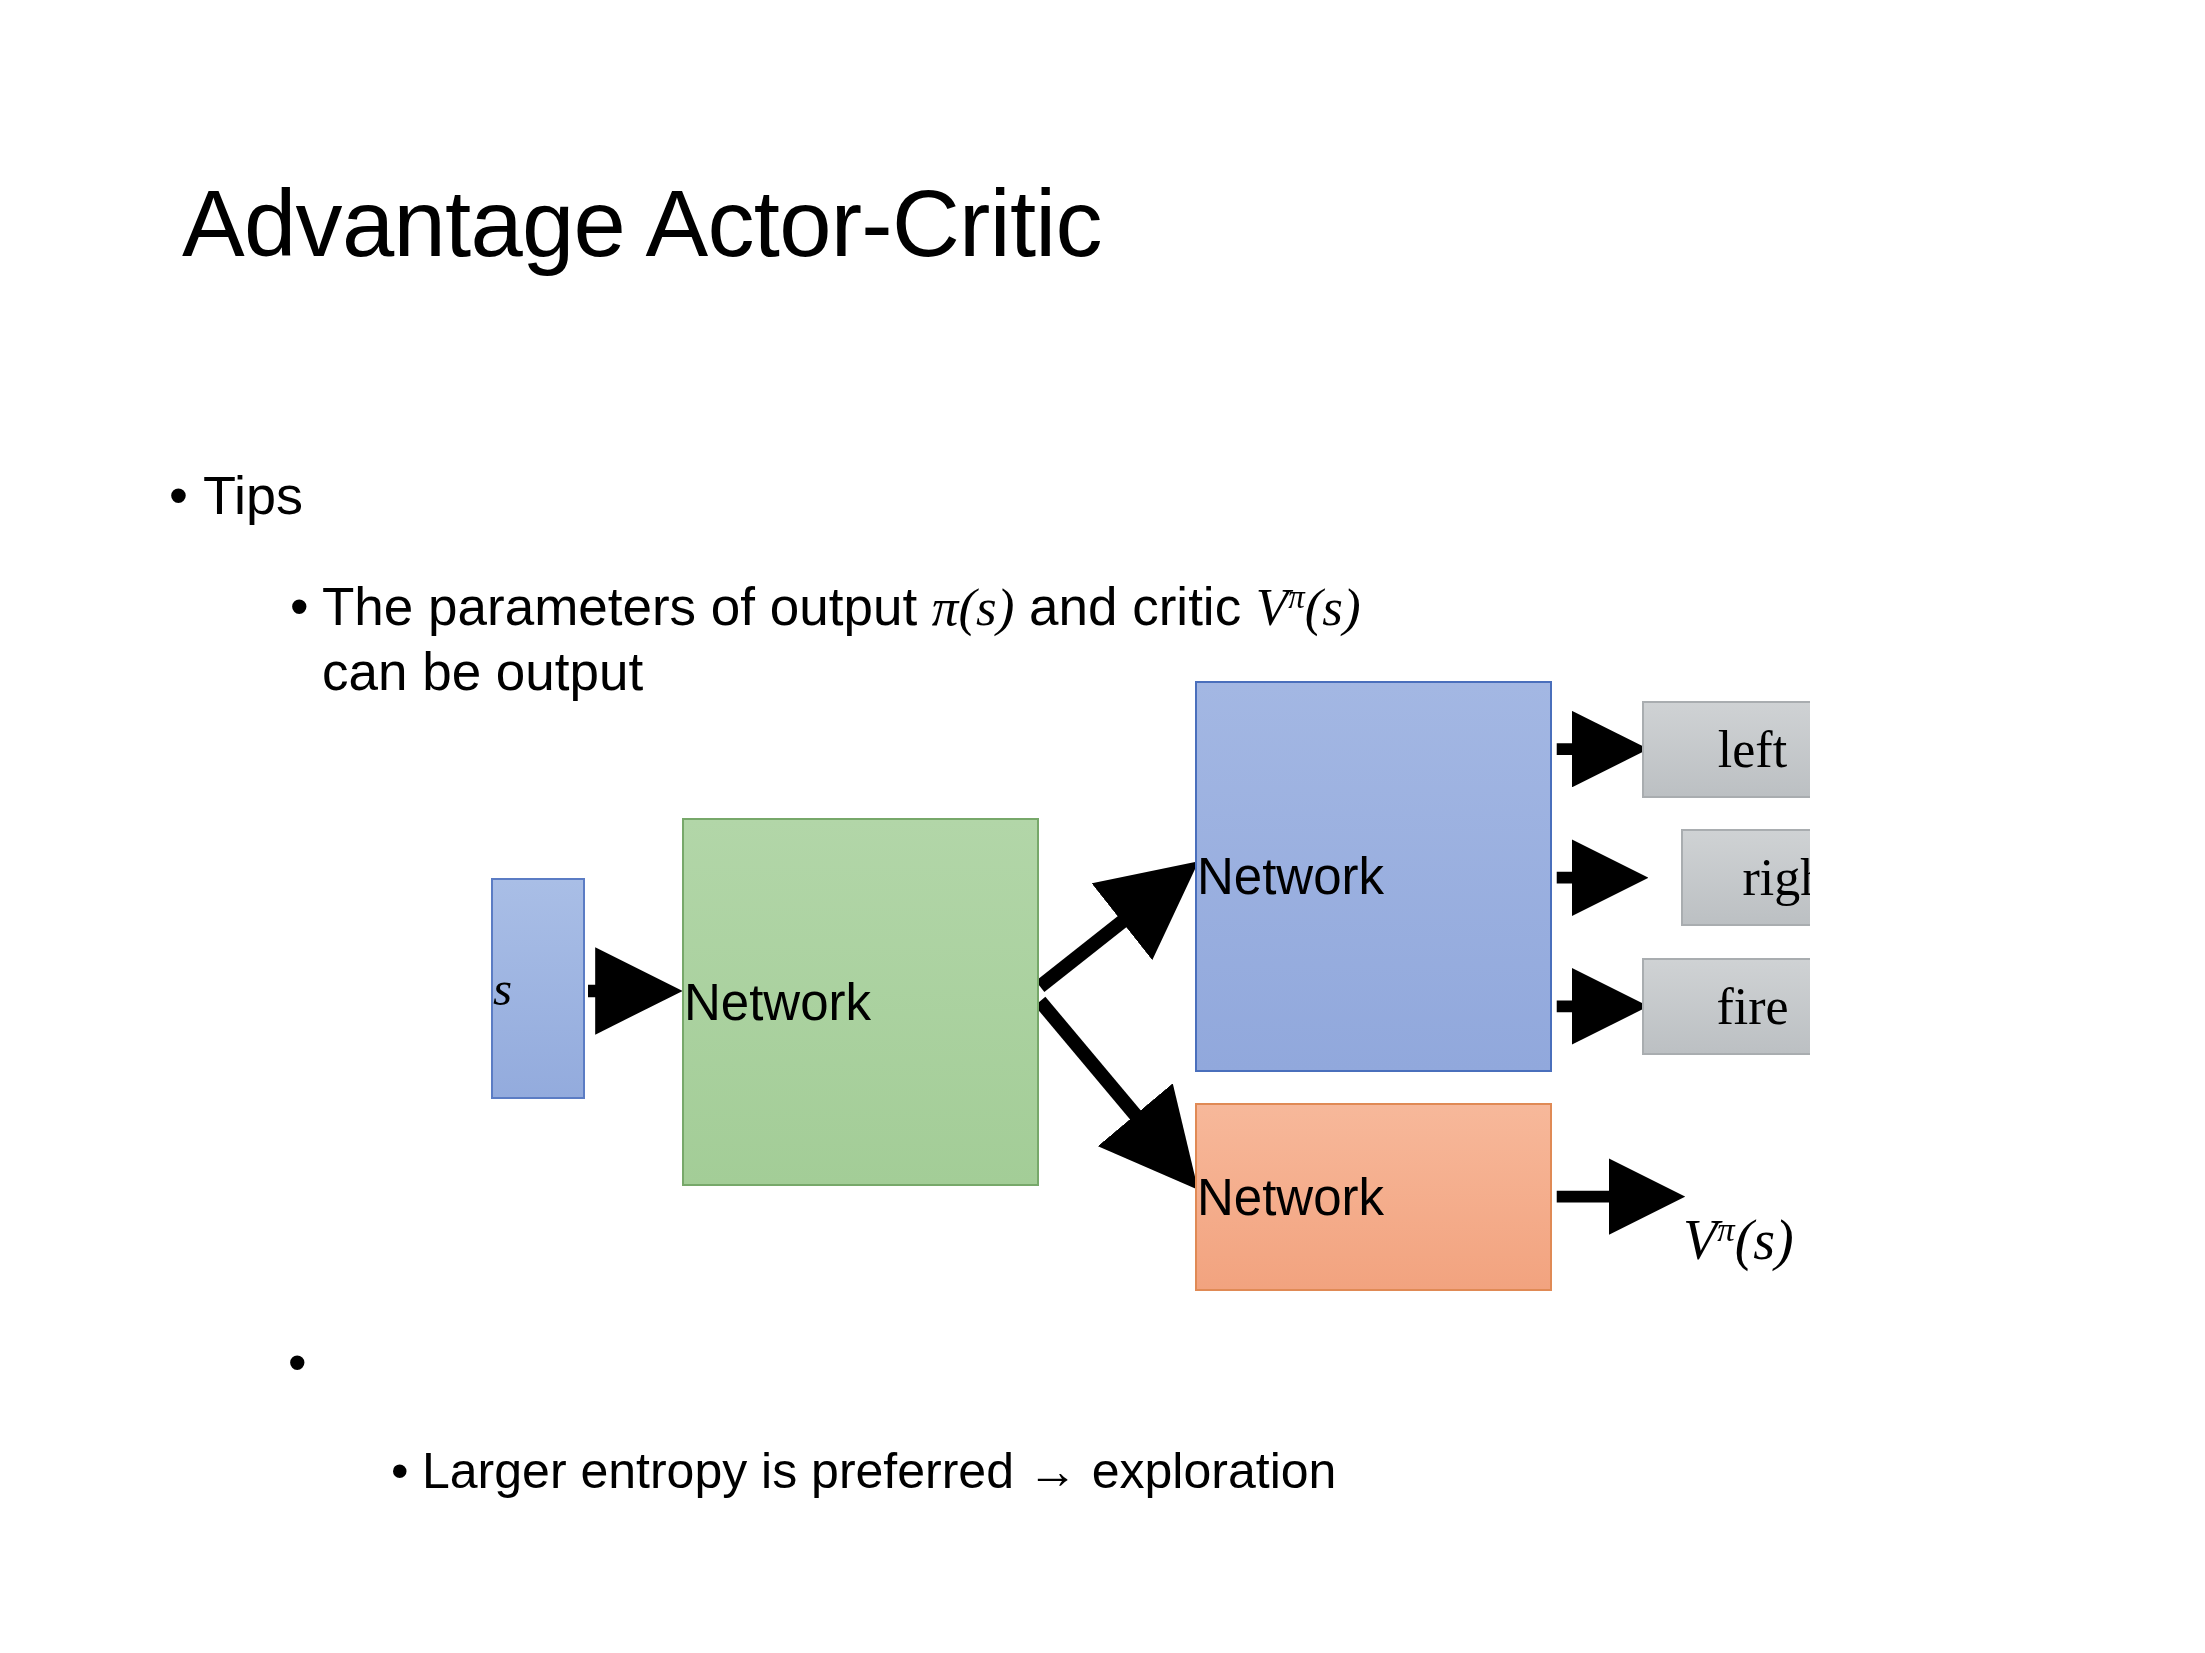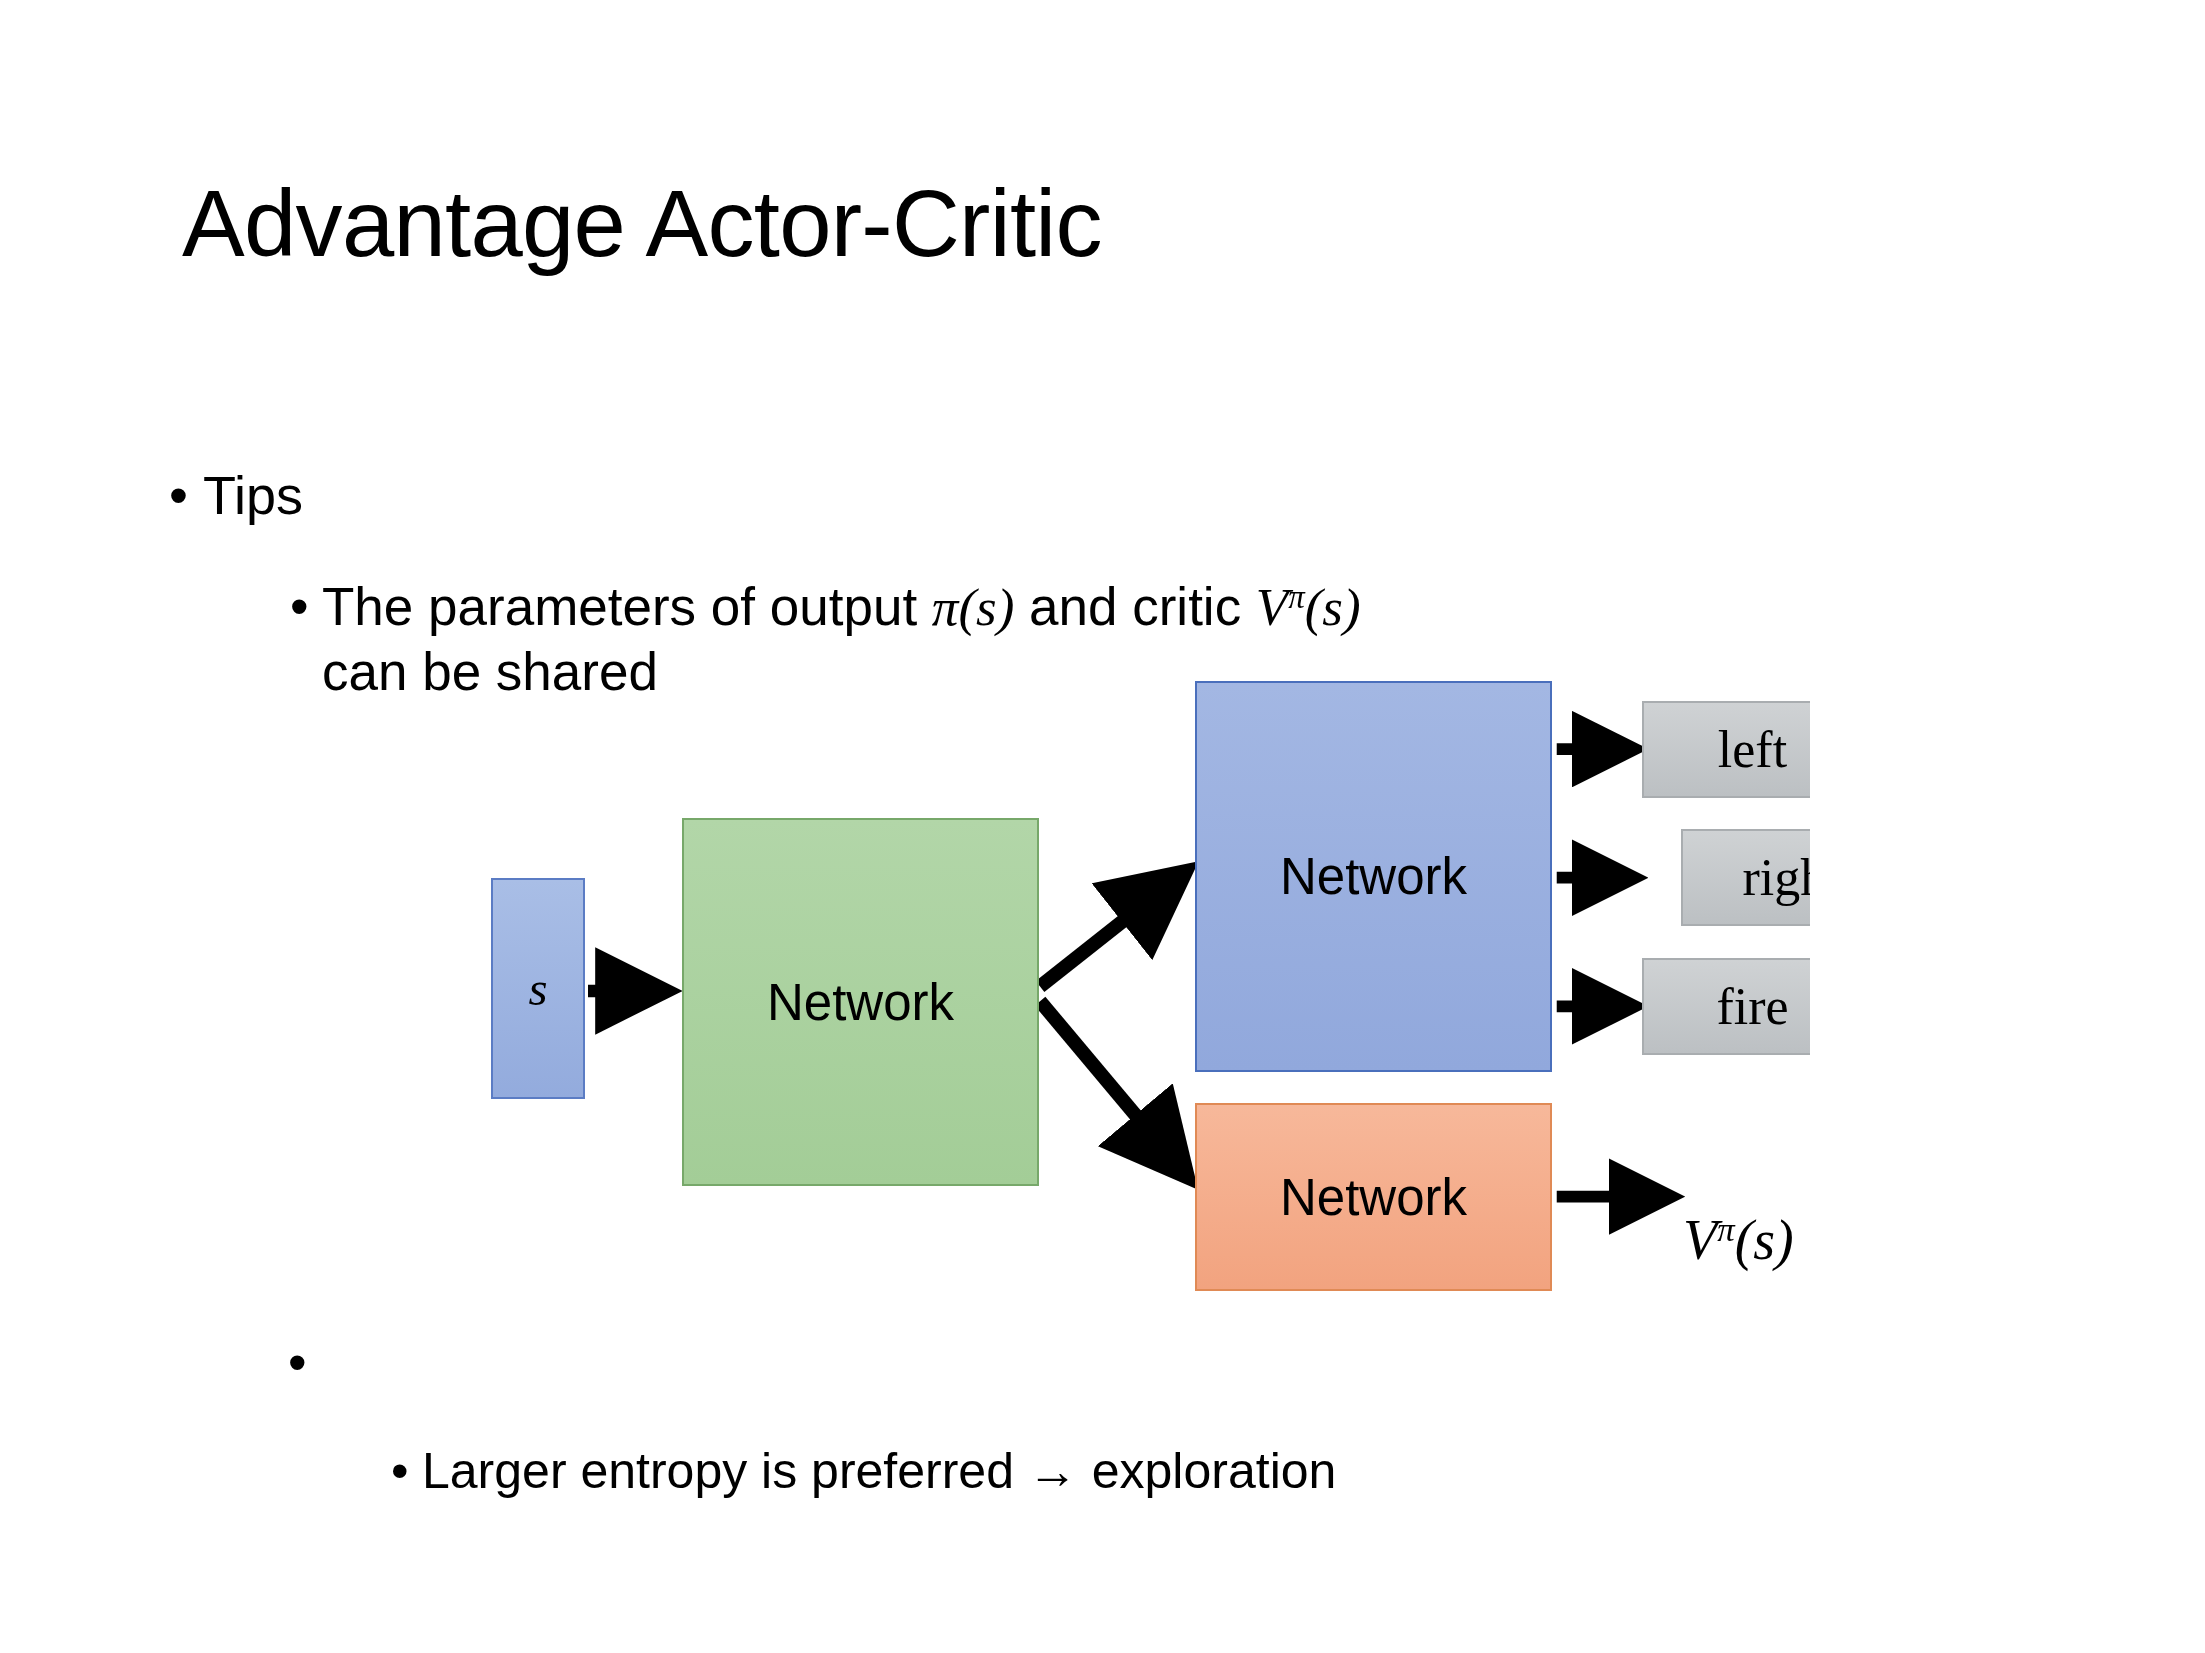--- a/index.html
+++ b/index.html
@@ -89,21 +89,21 @@
     top: 0;
     width: 2205px;
     height: 1654px;
     pointer-events: none;
   }
   .box {
     position: absolute;
     box-sizing: border-box;
     display: flex;
     align-items: center;
-    justify-content: center;
+    justify-content: flex-start;
     color: #000000;
   }
 
   #box-s {
     left: 491px; top: 878px; width: 94px; height: 221px;
     background: linear-gradient(180deg, #a9bee6 0%, #93abdd 100%);
     border: 2.2px solid #5b7cc4;
     font-family: "Liberation Serif", serif;
     font-style: italic;
     font-size: 49px;
@@ -166,21 +166,21 @@
 
   <div class="slide-title">Advantage Actor-Critic</div>
 
   <div class="bullet lvl1" id="b-tips">
     <span class="dot">•</span>
     <span class="txt">Tips</span>
   </div>
 
   <div class="bullet lvl2" id="b-params">
     <span class="dot">•</span>
-    <span class="txt"><span>The parameters of output </span><span class="math">π(s)</span><span>  and critic </span><span class="math"><span>V</span><span class="sup">π</span><span>(s)</span></span><br><span>can be shared</span></span>
+    <span class="txt"><span>The parameters of output </span><span class="math">π(s)</span><span>  and critic </span><span class="math"><span>V</span><span class="sup">π</span><span>(s)</span></span><br><span>can be output</span></span>
   </div>
 
   <svg id="diagram" viewBox="0 0 3000 2250">
     <defs>
       <marker id="arrowhead" markerWidth="7" markerHeight="7" refX="5.6" refY="3.5" orient="auto" markerUnits="strokeWidth">
         <path d="M0,0 L7,3.5 L0,7 Z" fill="#000000"></path>
       </marker>
       <marker id="arrowhead-sm" markerWidth="6.5" markerHeight="6.5" refX="5.2" refY="3.25" orient="auto" markerUnits="strokeWidth">
         <path d="M0,0 L6.5,3.25 L0,6.5 Z" fill="#000000"></path>
       </marker>

